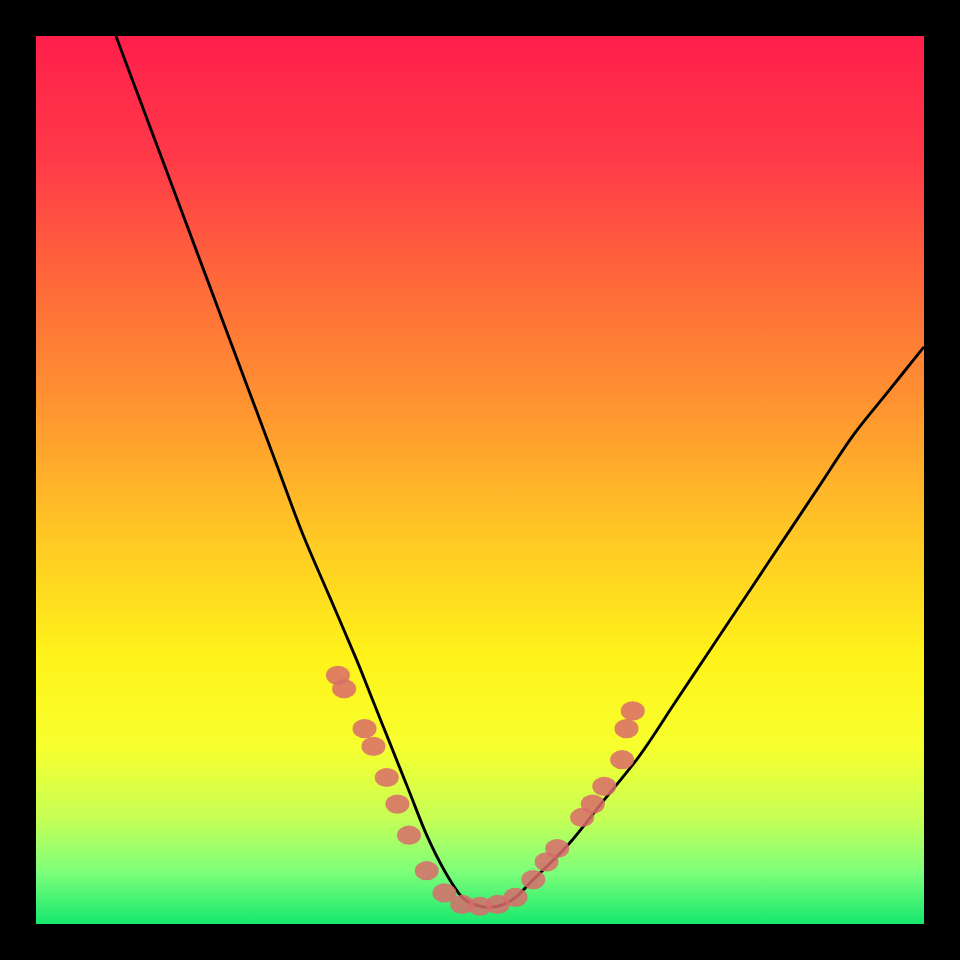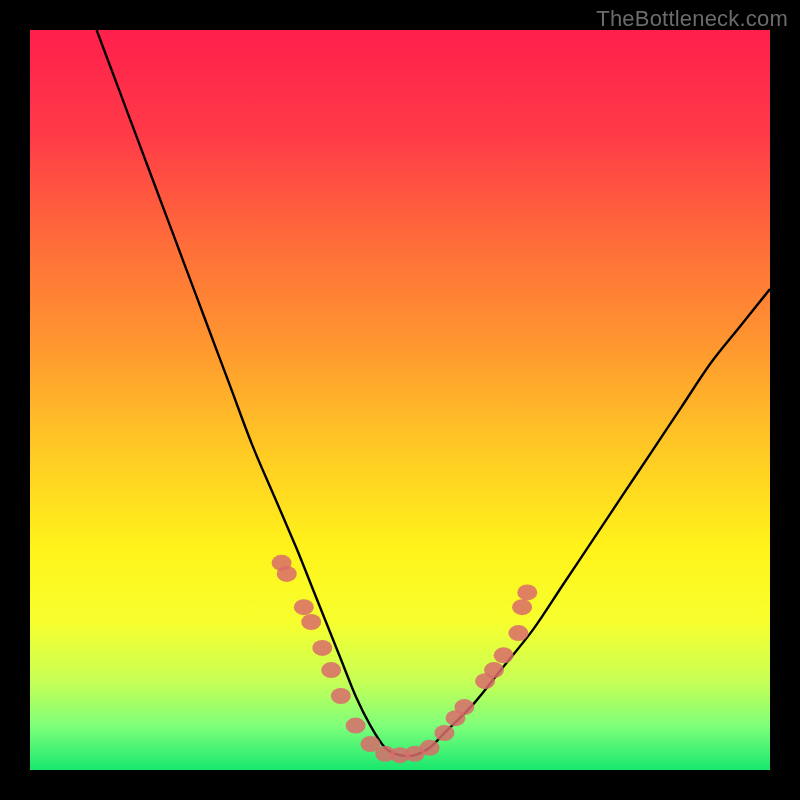--- a/index.html
+++ b/index.html
@@ -96,14 +96,13 @@
           <ellipse cx="455.10" cy="651.20" rx="10" ry="8" fill="#d96b6b" fill-opacity="0.85"></ellipse>
           <ellipse cx="463.98" cy="640.10" rx="10" ry="8" fill="#d96b6b" fill-opacity="0.85"></ellipse>
           <ellipse cx="473.60" cy="625.30" rx="10" ry="8" fill="#d96b6b" fill-opacity="0.85"></ellipse>
           <ellipse cx="488.40" cy="603.10" rx="10" ry="8" fill="#d96b6b" fill-opacity="0.85"></ellipse>
           <ellipse cx="492.10" cy="577.20" rx="10" ry="8" fill="#d96b6b" fill-opacity="0.85"></ellipse>
           <ellipse cx="497.28" cy="562.40" rx="10" ry="8" fill="#d96b6b" fill-opacity="0.85"></ellipse>
         </g>
     </svg>
   </div>
 
-  <div class="watermark">TheBottleneck.com</div>
 </div>
 
 </body></html>

